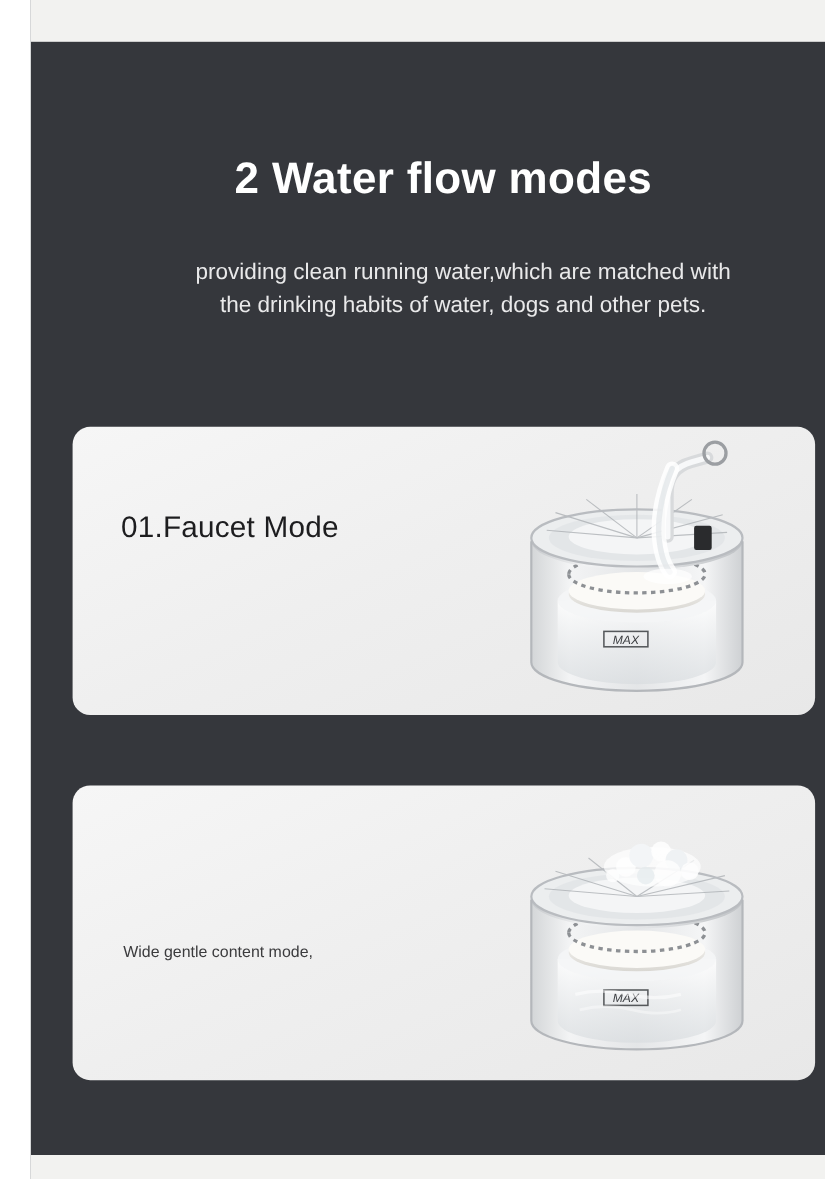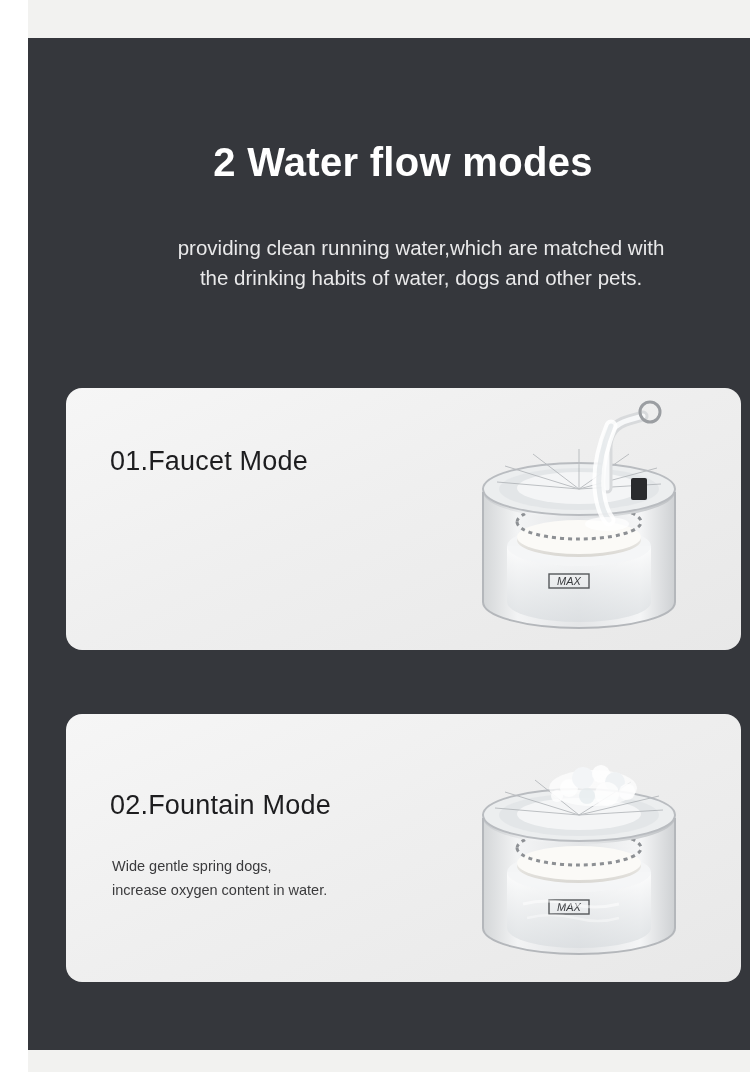--- a/index.html
+++ b/index.html
@@ -73,21 +73,21 @@
   .card-2 { top: 714px; height: 268px; }
 
   .card-title {
     position: absolute;
     left: 44px;
     color: #1d1d1f;
     font-size: 27px;
     font-weight: 500;
     letter-spacing: 0.2px;
   }
-  .card-1 .card-title { top: 58px; text-align: center; }
+  .card-1 .card-title { top: 76px; text-align: center; }
   .card-2 .card-title { top: 76px; }
 
   .card-body {
     position: absolute;
     left: 46px;
     color: #3b3b3d;
     font-size: 14.5px;
     line-height: 24px;
     font-weight: 400;
   }
@@ -187,24 +187,22 @@
           <rect x="88" y="178" width="40" height="14" fill="none" stroke="#55585b" stroke-width="1.4"></rect>
           <text x="108" y="189" font-family="Liberation Sans, sans-serif" font-size="11" fill="#3b3d40" text-anchor="middle">MAX</text>
         </g>
 
         <path d="M22,96 L22,206 a96,26 0 0 0 192,0 L214,96" fill="none" stroke="#b4b7bb" stroke-width="2"></path>
       </svg>
     </div>
   </div>
 
   <div class="card card-2">
-    <div class="card-title">02.Fountain Mode</div>
     <div class="card-body">
-      <div>Wide gentle spring dogs,</div>
-      <div>increase oxygen content in water.</div>
+      <div>Wide gentle content mode,</div>
     </div>
 
     <div class="product prod-2">
       <svg class="prod-svg" width="280" height="238" viewBox="0 0 280 238" xmlns="http://www.w3.org/2000/svg">
         <defs>
           <linearGradient id="bodyG2" x1="0" y1="0" x2="1" y2="0">
             <stop offset="0%" stop-color="#cfd2d4"></stop>
             <stop offset="18%" stop-color="#f4f5f6"></stop>
             <stop offset="50%" stop-color="#e3e5e7"></stop>
             <stop offset="82%" stop-color="#f6f7f8"></stop>

